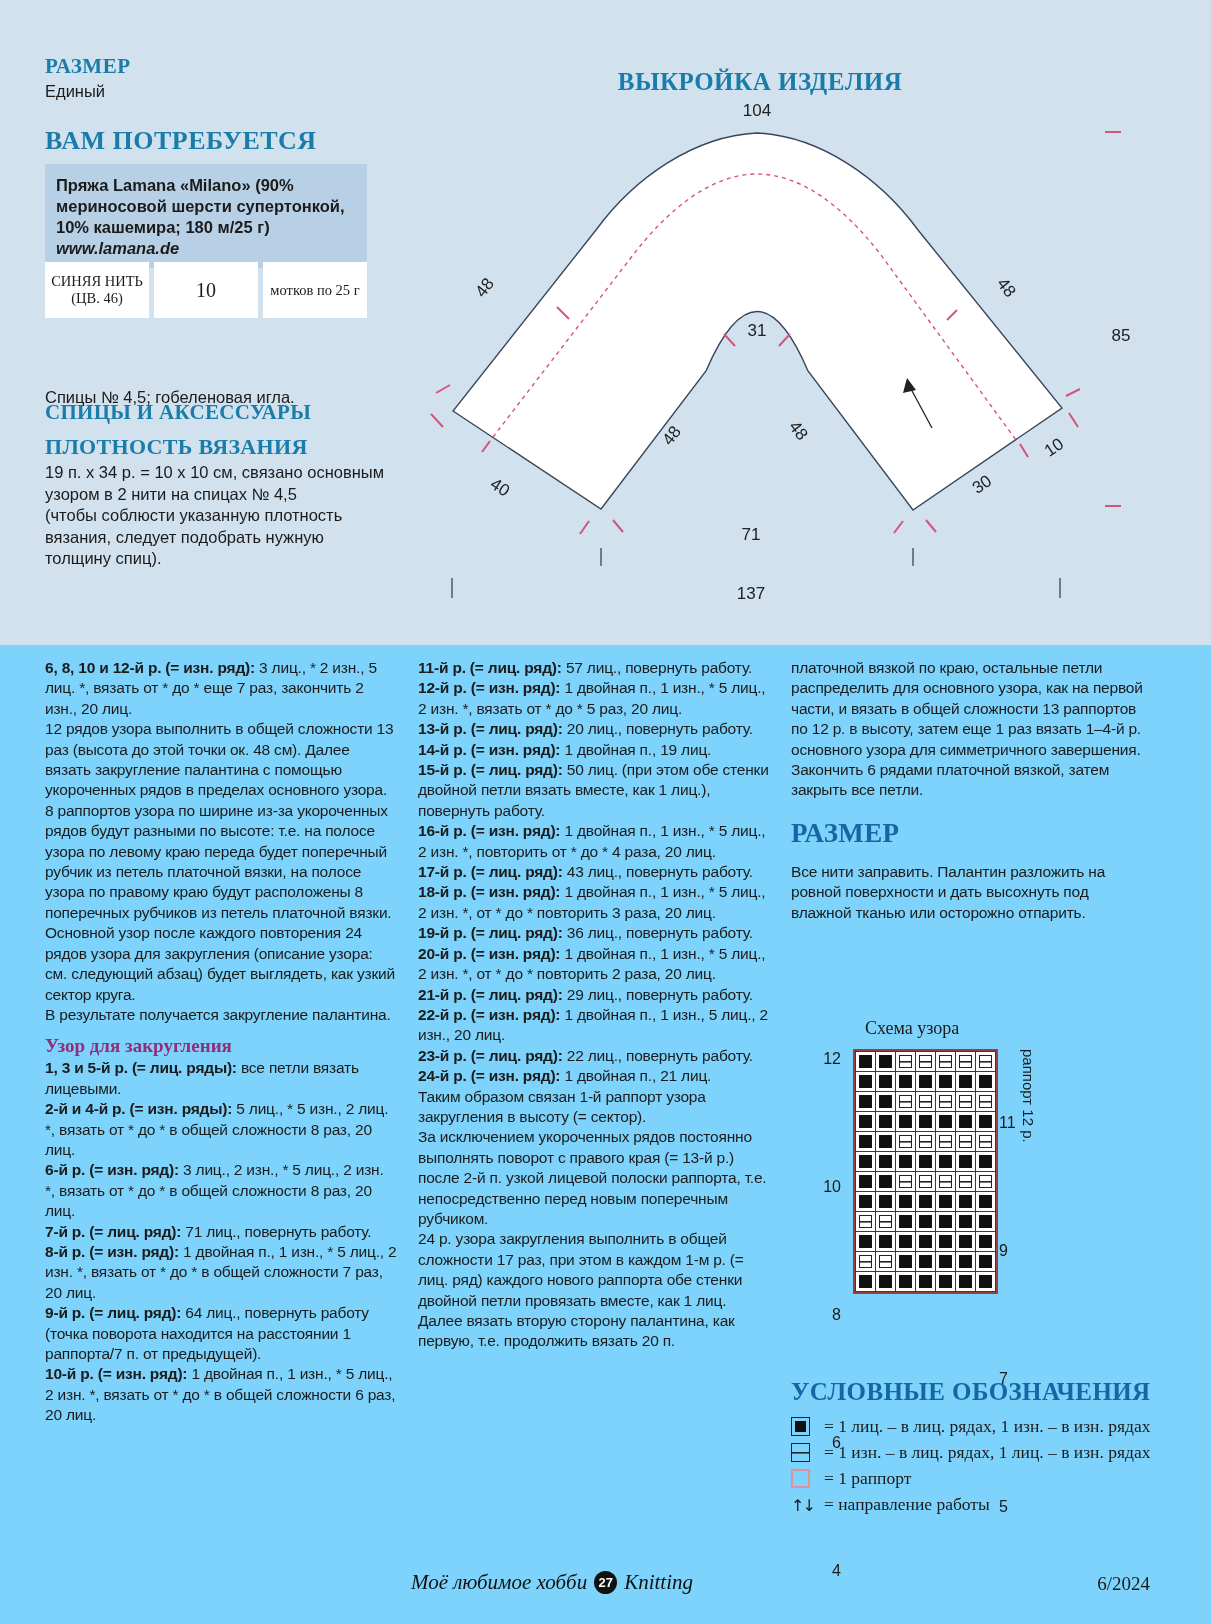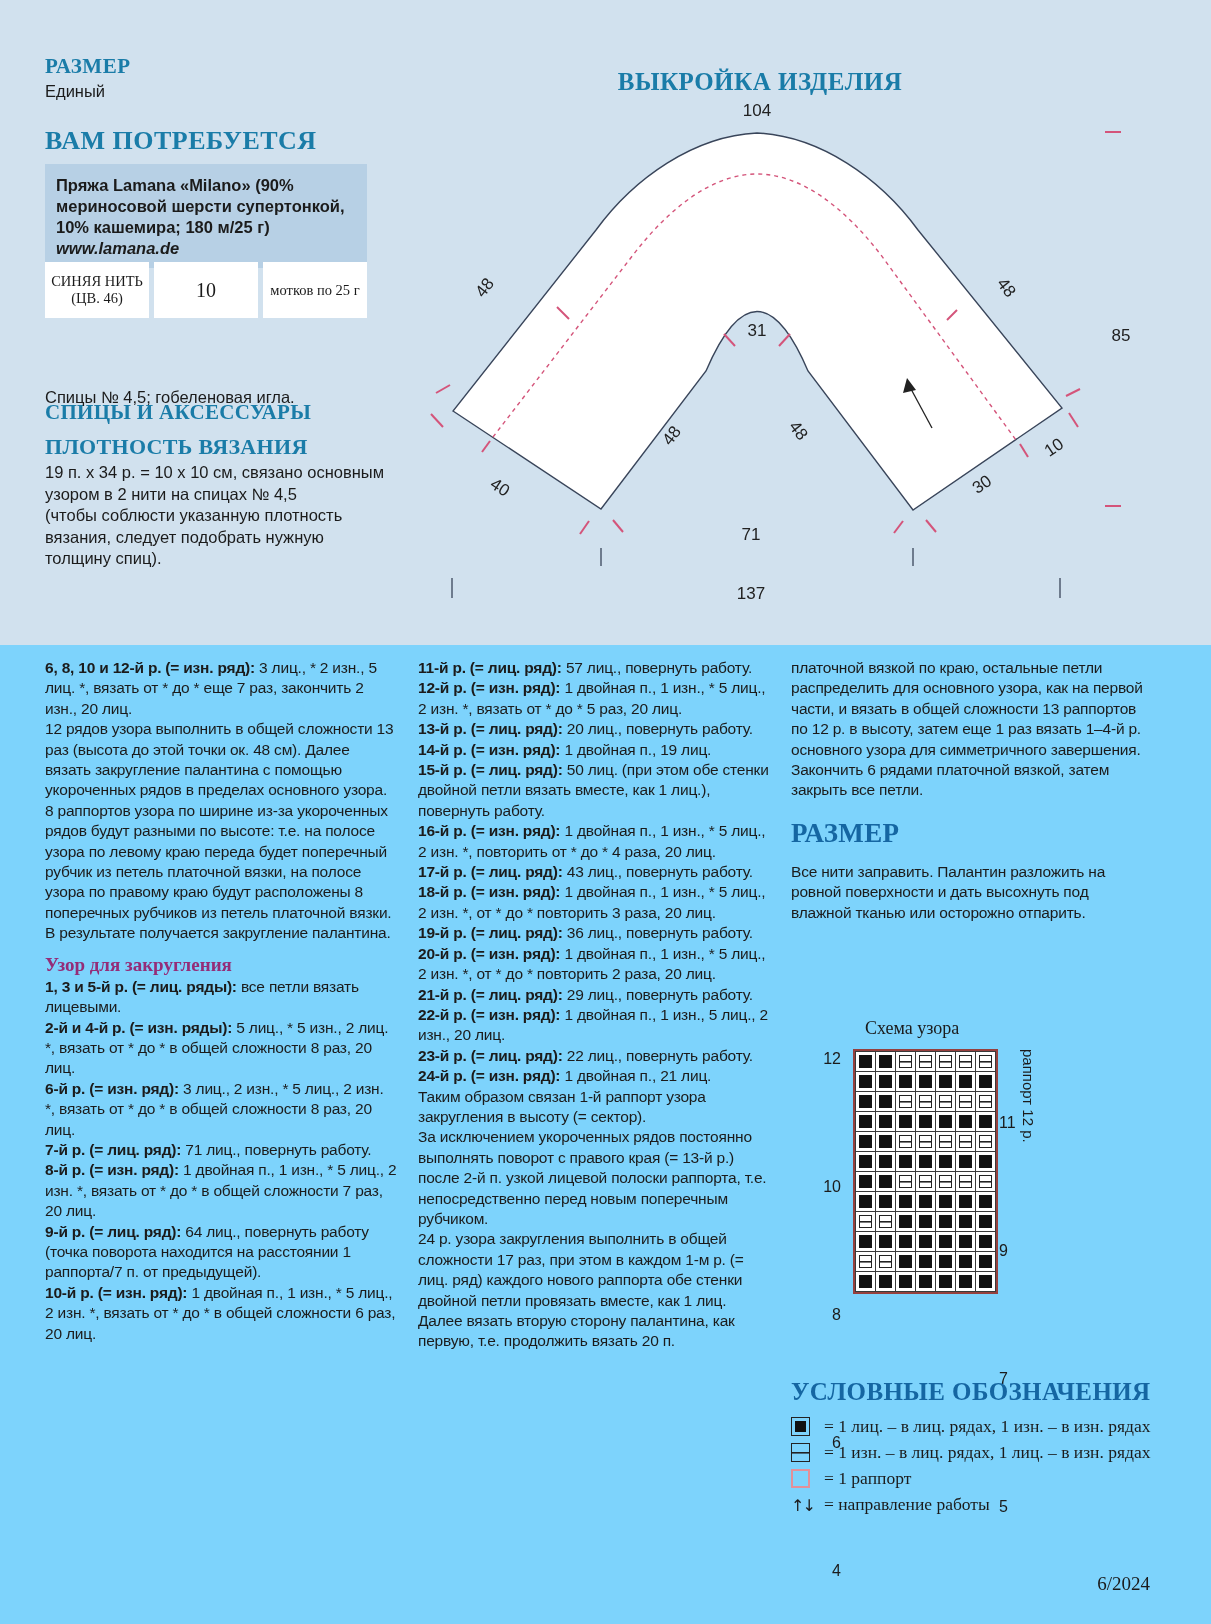--- a/index.html
+++ b/index.html
@@ -169,20 +169,21 @@
       <text class="dim" x="1057" y="452" transform="rotate(-34 1057 452)">10</text>
       <text class="dim" x="751" y="540">71</text>
       <text class="dim" x="751" y="599">137</text>
     </svg>
   </div>
 
   <div class="txtcol" id="col1">
       <p><b>6, 8, 10 и 12-й р. (= изн. ряд):</b> 3 лиц., * 2 изн., 5 лиц. *, вязать от * до * еще 7 раз, закончить 2 изн., 20 лиц.</p>
       <p>12 рядов узора выполнить в общей сложности 13 раз (высота до этой точки ок. 48 см). Далее вязать закругление палантина с помощью укороченных рядов в пределах основного узора.</p>
       <p>8 раппортов узора по ширине из-за укороченных рядов будут разными по высоте: т.е. на полосе узора по левому краю переда будет поперечный рубчик из петель платочной вязки, на полосе узора по правому краю будут расположены 8 поперечных рубчиков из петель платочной вязки.</p>
+      <p>Основной узор после каждого повторения 24 рядов узора для закругления (описание узора: см. следующий абзац) будет выглядеть, как узкий сектор круга.</p>
       <p>В результате получается закругление палантина.</p>
       <div class="h-magenta">Узор для закругления</div>
       <p><b>1, 3 и 5-й р. (= лиц. ряды):</b> все петли вязать лицевыми.</p>
       <p><b>2-й и 4-й р. (= изн. ряды):</b> 5 лиц., * 5 изн., 2 лиц. *, вязать от * до * в общей сложности 8 раз, 20 лиц.</p>
       <p><b>6-й р. (= изн. ряд):</b> 3 лиц., 2 изн., * 5 лиц., 2 изн. *, вязать от * до * в общей сложности 8 раз, 20 лиц.</p>
       <p><b>7-й р. (= лиц. ряд):</b> 71 лиц., повернуть работу.</p>
       <p><b>8-й р. (= изн. ряд):</b> 1 двойная п., 1 изн., * 5 лиц., 2 изн. *, вязать от * до * в общей сложности 7 раз, 20 лиц.</p>
       <p><b>9-й р. (= лиц. ряд):</b> 64 лиц., повернуть работу (точка поворота находится на расстоянии 1 раппорта/7 п. от предыдущей).</p>
       <p><b>10-й р. (= изн. ряд):</b> 1 двойная п., 1 изн., * 5 лиц., 2 изн. *, вязать от * до * в общей сложности 6 раз, 20 лиц.</p>
     </div>
@@ -556,15 +557,20 @@
         </div>
         <div class="legend-item">
           <span class="symwrap">
             <span class="sym sym-arrows">↑↓</span>
           </span>
           <span>= направление работы</span>
         </div>
       </div>
   </div>
 
+  <div class="abs" id="footer-brand">
+    <span>Моё любимое хобби</span>
+    <span class="badge">27</span>
+    <span>Knitting</span>
+  </div>
   <div class="abs" id="footer-issue">6/2024</div>
 
 </div>
 
 </body></html>

